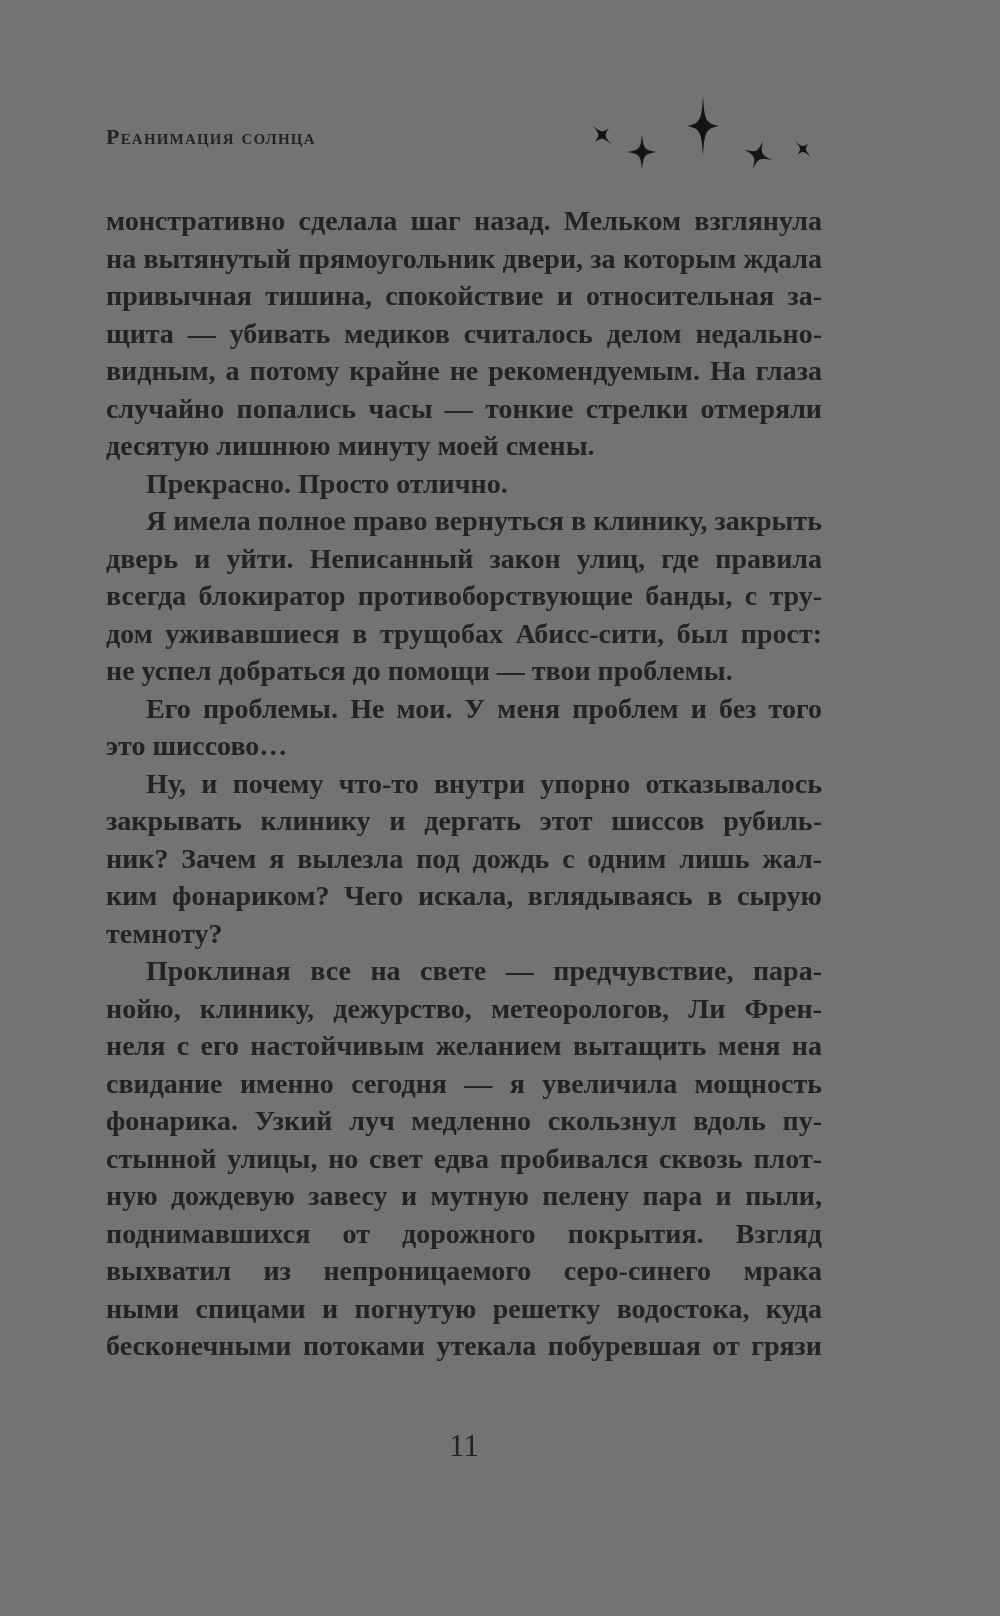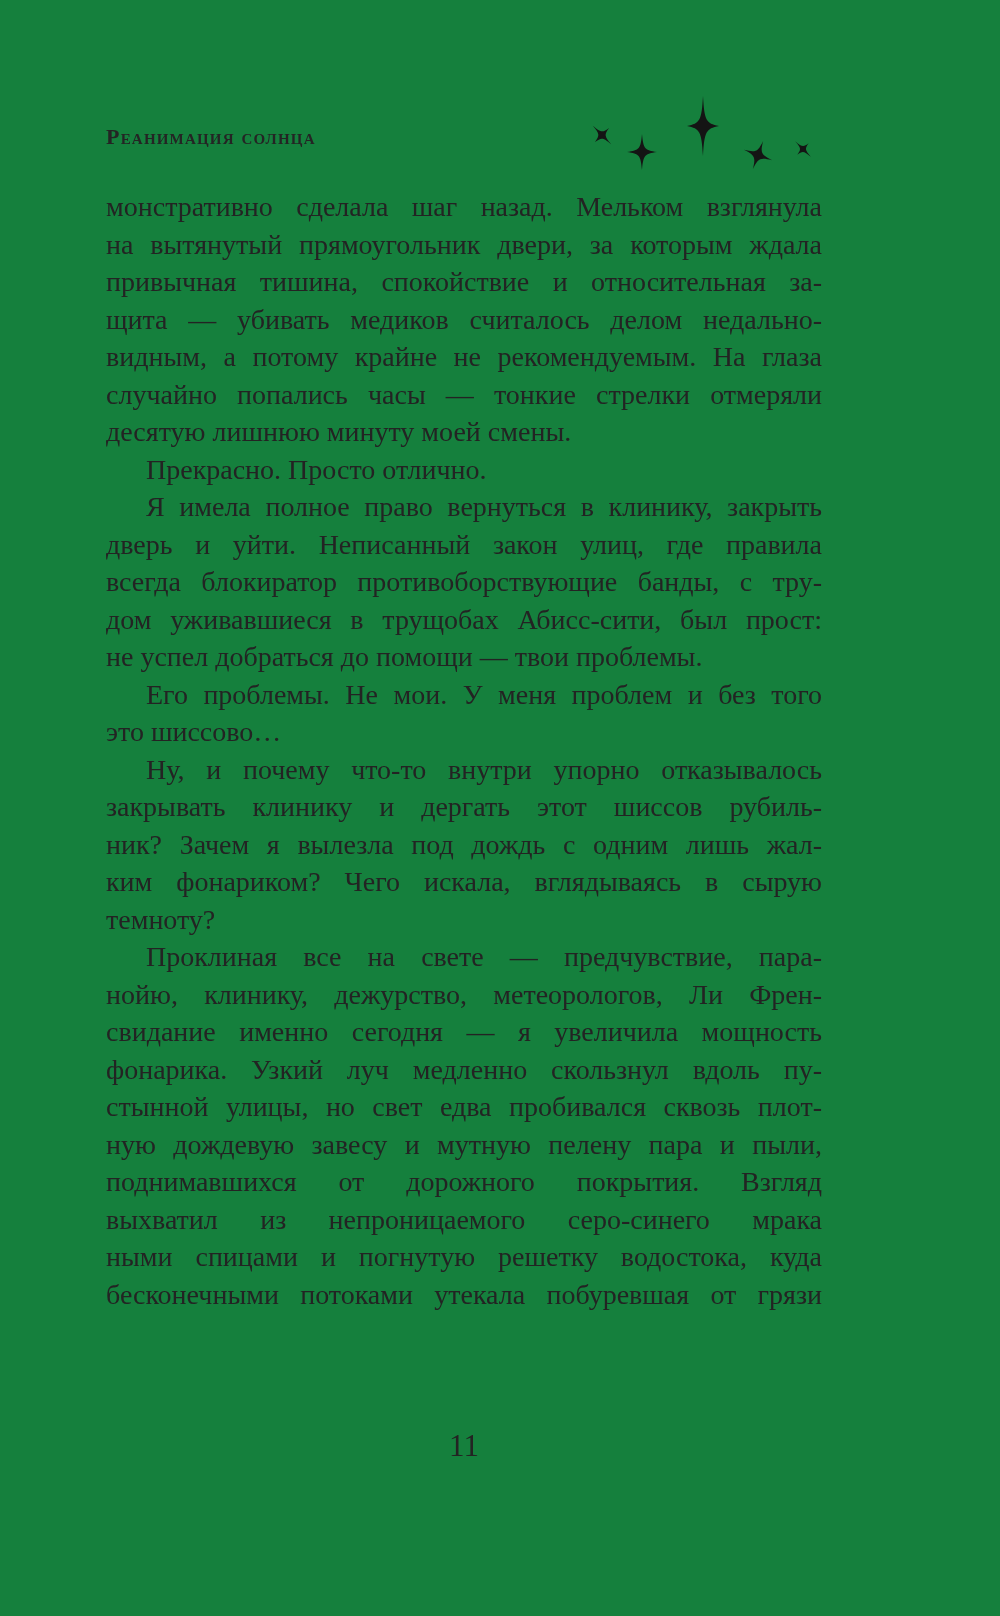--- a/index.html
+++ b/index.html
@@ -2,21 +2,21 @@
 <html><head>
 <meta charset="utf-8">
 <style>
   * { margin: 0; padding: 0; box-sizing: border-box; }
   html, body { background: #ffffff; }
   .page {
     position: relative;
     width: 1000px;
     height: 1616px;
     margin: 0 auto;
-    background: #15803d;
+    background: #737373;
     font-family: "Liberation Serif", "DejaVu Serif", serif;
     color: #1f1f1f;
     overflow: hidden;
   }
   .header-row {
     position: absolute;
     top: 94px;
     left: 106px;
     width: 716px;
     height: 86px;
@@ -28,26 +28,27 @@
     font-variant: small-caps;
     font-weight: 600;
     font-size: 22px;
     letter-spacing: 1.2px;
     color: #242424;
     white-space: nowrap;
   }
   .stars { display: block; }
   .text-block {
     position: absolute;
-    top: 188px;
+    top: 202px;
     left: 106px;
     width: 716px;
     font-size: 28px;
     line-height: 37.5px;
     color: #232323;
+    font-weight: bold;
   }
   .paragraph { margin: 0; }
   .line {
     text-align: justify;
     text-align-last: justify;
     text-justify: inter-word;
     min-height: 37.5px;
   }
   .line.paragraph-end { text-align-last: left; }
   .line.first-indent { text-indent: 40px; }
@@ -111,20 +112,21 @@
       <div class="paragraph">
         <div class="line first-indent">Ну, и почему что-то внутри упорно отказывалось</div>
         <div class="line">закрывать клинику и дергать этот шиссов рубиль-</div>
         <div class="line">ник? Зачем я вылезла под дождь с одним лишь жал-</div>
         <div class="line">ким фонариком? Чего искала, вглядываясь в сырую</div>
         <div class="line paragraph-end">темноту?</div>
       </div>
       <div class="paragraph">
         <div class="line first-indent">Проклиная все на свете — предчувствие, пара-</div>
         <div class="line">нойю, клинику, дежурство, метеорологов, Ли Френ-</div>
+        <div class="line">неля с его настойчивым желанием вытащить меня на</div>
         <div class="line">свидание именно сегодня — я увеличила мощность</div>
         <div class="line">фонарика. Узкий луч медленно скользнул вдоль пу-</div>
         <div class="line">стынной улицы, но свет едва пробивался сквозь плот-</div>
         <div class="line">ную дождевую завесу и мутную пелену пара и пыли,</div>
         <div class="line">поднимавшихся от дорожного покрытия. Взгляд</div>
         <div class="line">выхватил из непроницаемого серо-синего мрака</div>
         <div class="line">ными спицами и погнутую решетку водостока, куда</div>
         <div class="line">бесконечными потоками утекала побуревшая от грязи</div>
       </div>
     </main>

